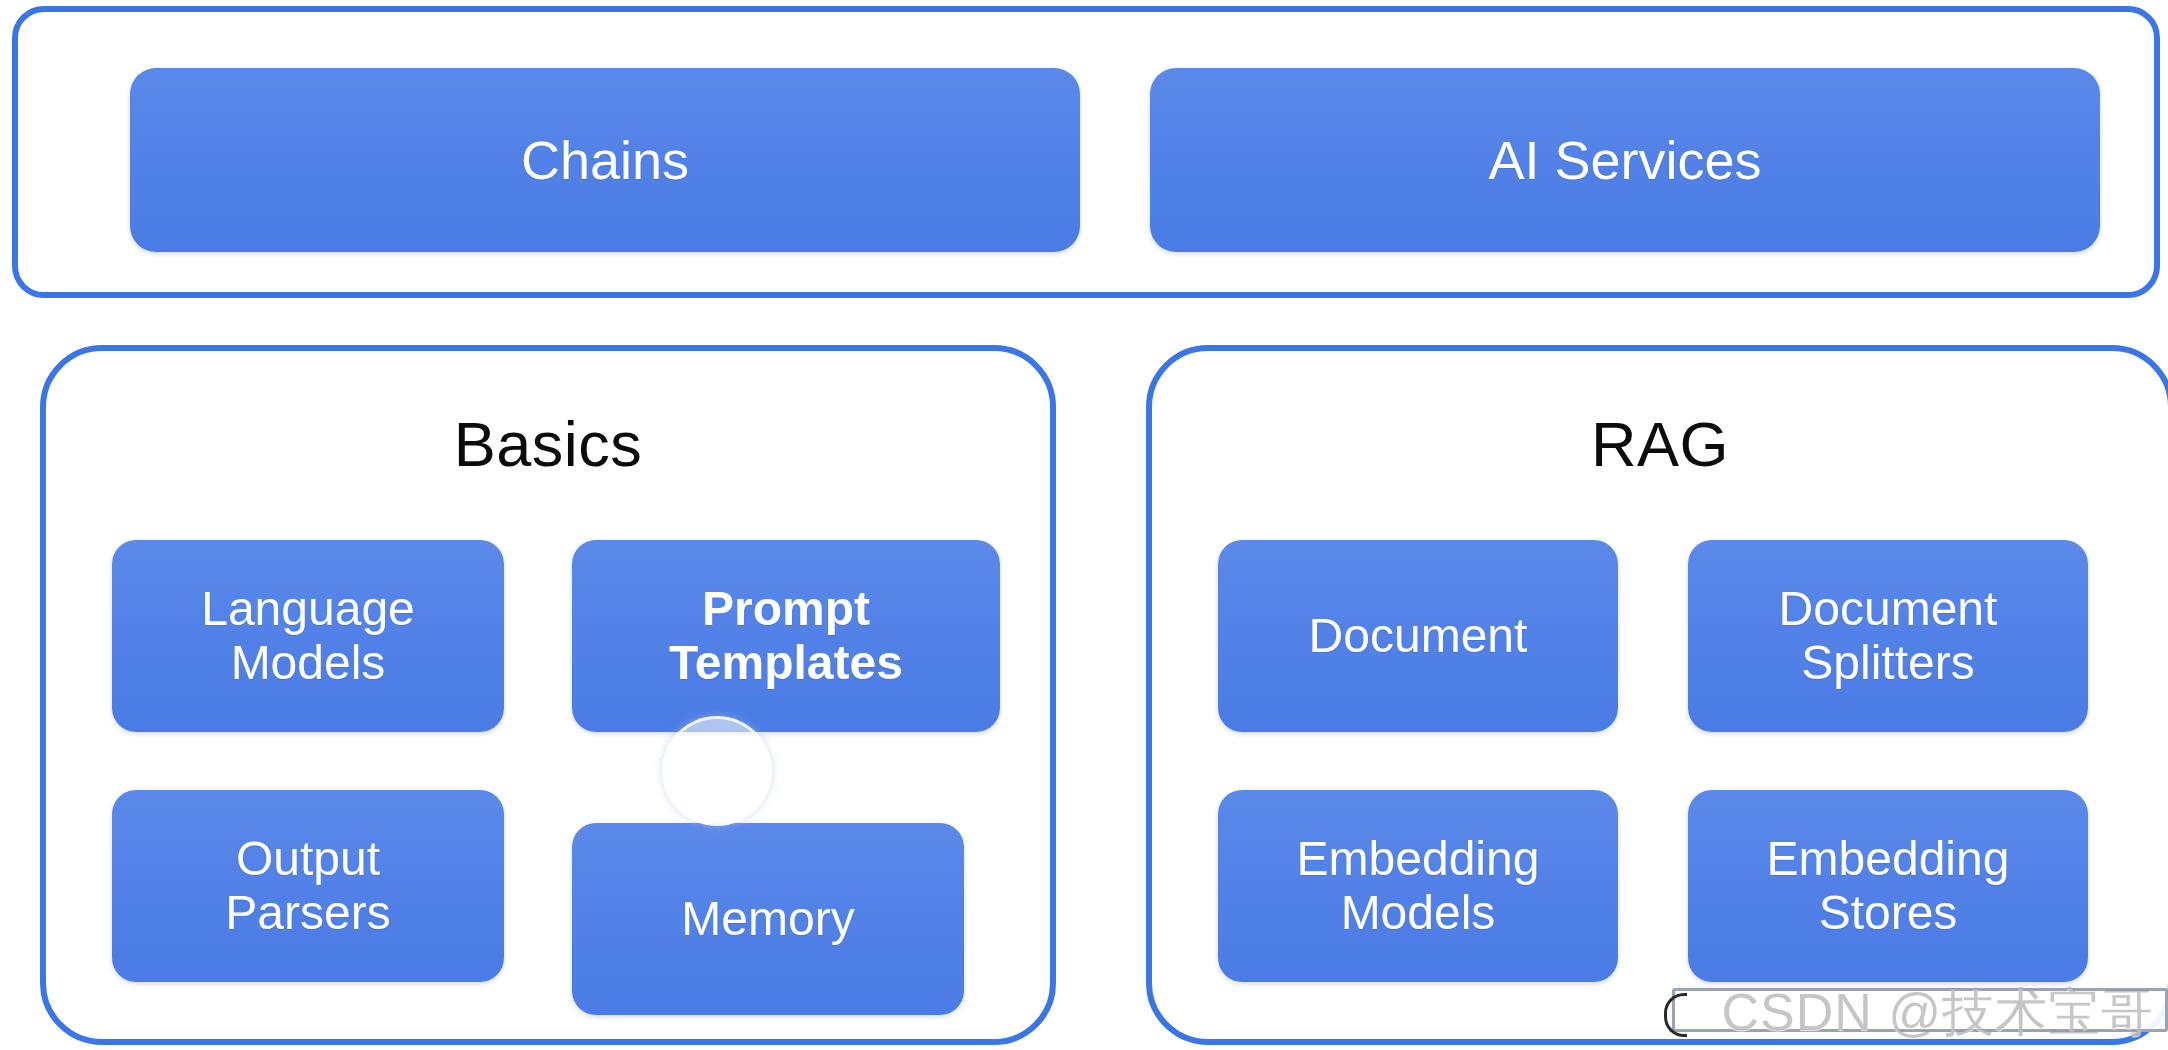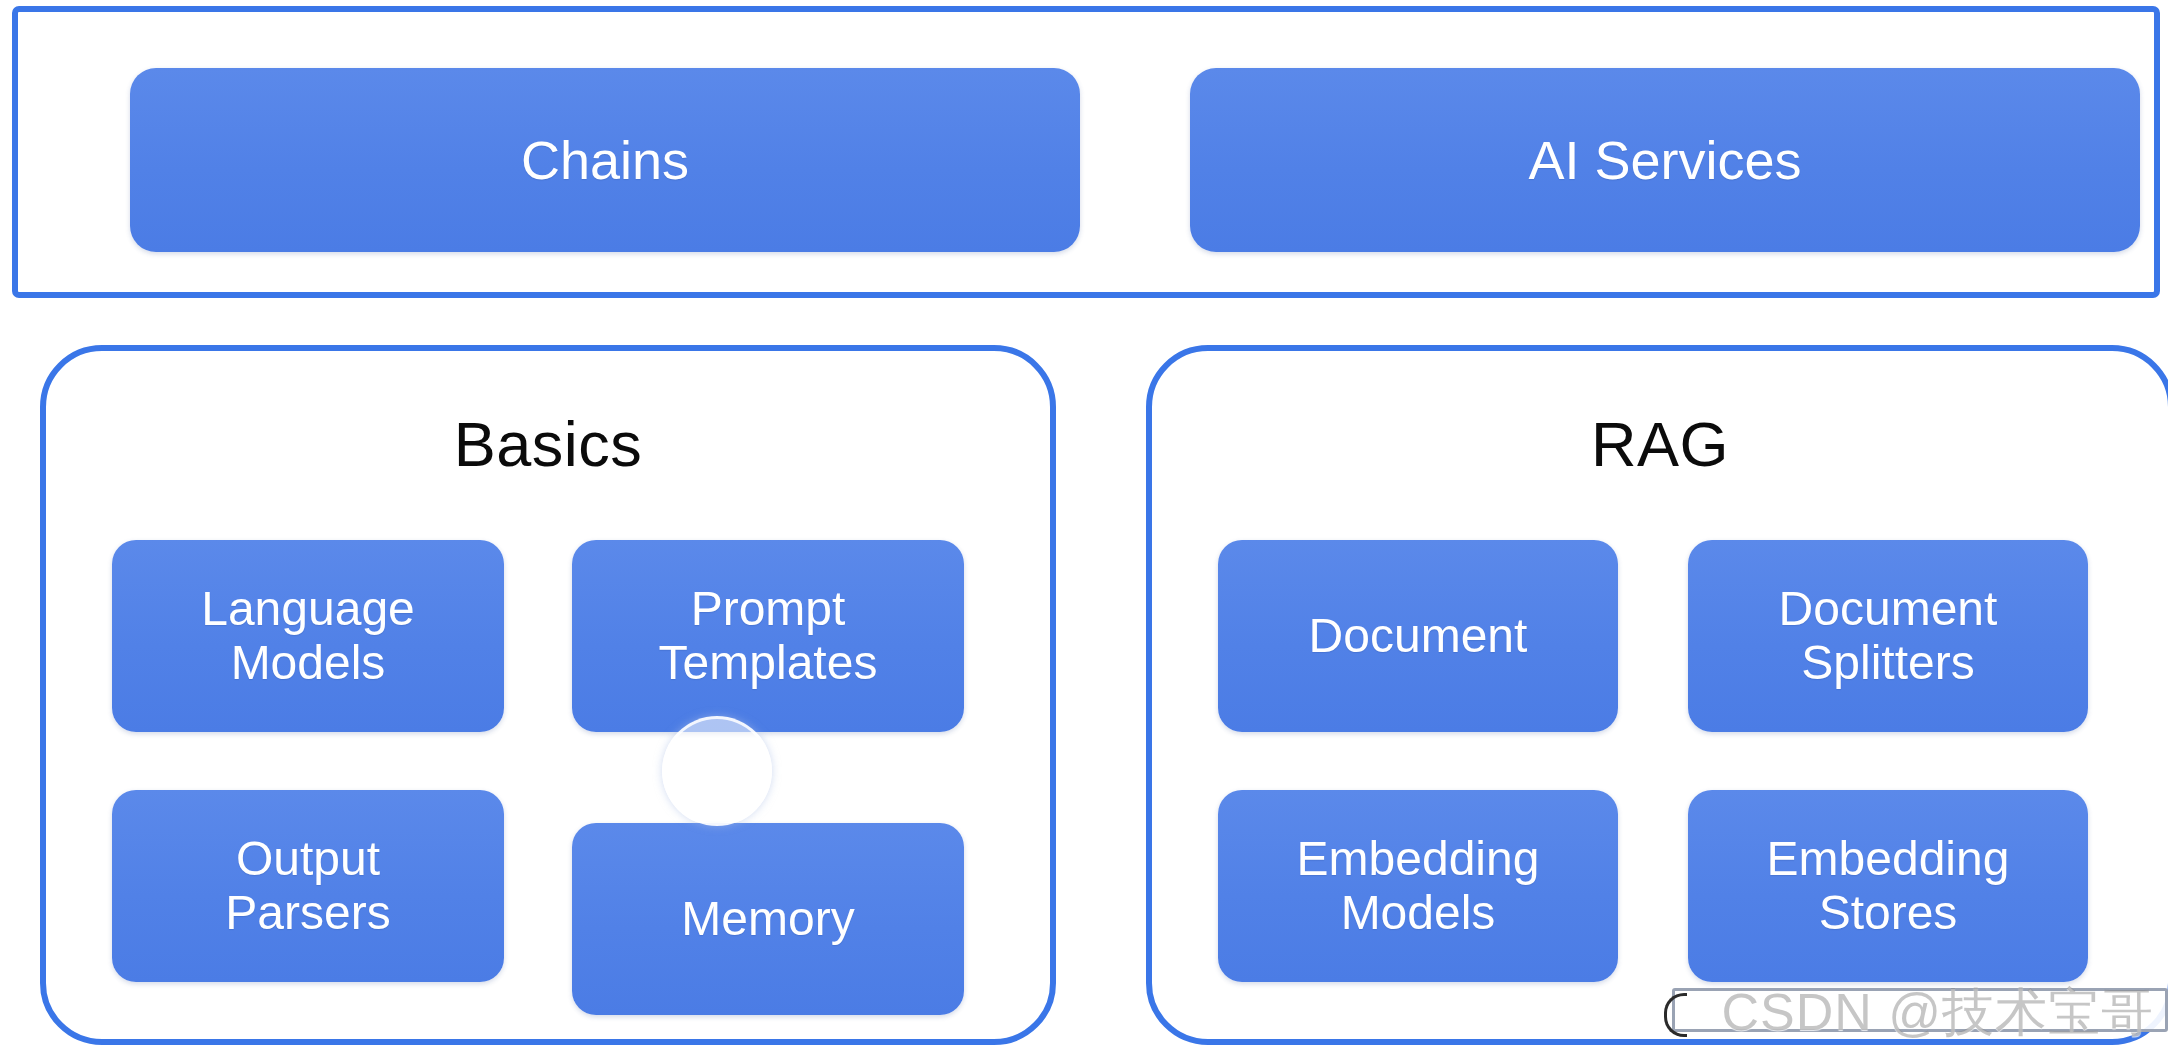--- a/index.html
+++ b/index.html
@@ -24,21 +24,21 @@
     box-sizing: border-box;
     background: #ffffff;
     border: 6px solid #3a76e8;
     border-radius: 56px;
   }
   .panel.top {
     left: 12px;
     top: 6px;
     width: 2148px;
     height: 292px;
-    border-radius: 7px;
+    border-radius: 32px;
   }
   .panel.basics {
     left: 40px;
     top: 345px;
     width: 1016px;
     height: 700px;
     border-radius: 62px;
   }
   .panel.rag {
     left: 1146px;
@@ -84,31 +84,31 @@
   }
 
   
   .card.big {
     top: 56px;
     height: 184px;
     border-radius: 26px;
     font-size: 54px;
   }
   .card.big.chains   { left: 112px;  width: 950px; }
-  .card.big.services { left: 1132px; width: 950px; margin-left: 40px; }
+  .card.big.services { left: 1132px; width: 950px; }
 
   
   .card.small {
     height: 192px;
     font-size: 48px;
     border-radius: 24px;
   }
   
   .card.b-lm  { left: 112px; top: 540px; width: 392px; }
-  .card.b-pt  { left: 572px; top: 540px; width: 392px; }
+  .card.b-pt  { left: 572px; top: 540px; width: 428px; font-weight: bold; }
   .card.b-op  { left: 112px; top: 790px; width: 392px; align-items: center; }
   .card.b-mem { left: 572px; top: 790px; width: 392px; margin-top: 33px; }
   
   .card.r-dl  { left: 1218px; top: 540px; width: 400px; }
   .card.r-ds  { left: 1688px; top: 540px; width: 400px; }
   .card.r-em  { left: 1218px; top: 790px; width: 400px; }
   .card.r-es  { left: 1688px; top: 790px; width: 400px; }
 
   
   .cursor-ring {

